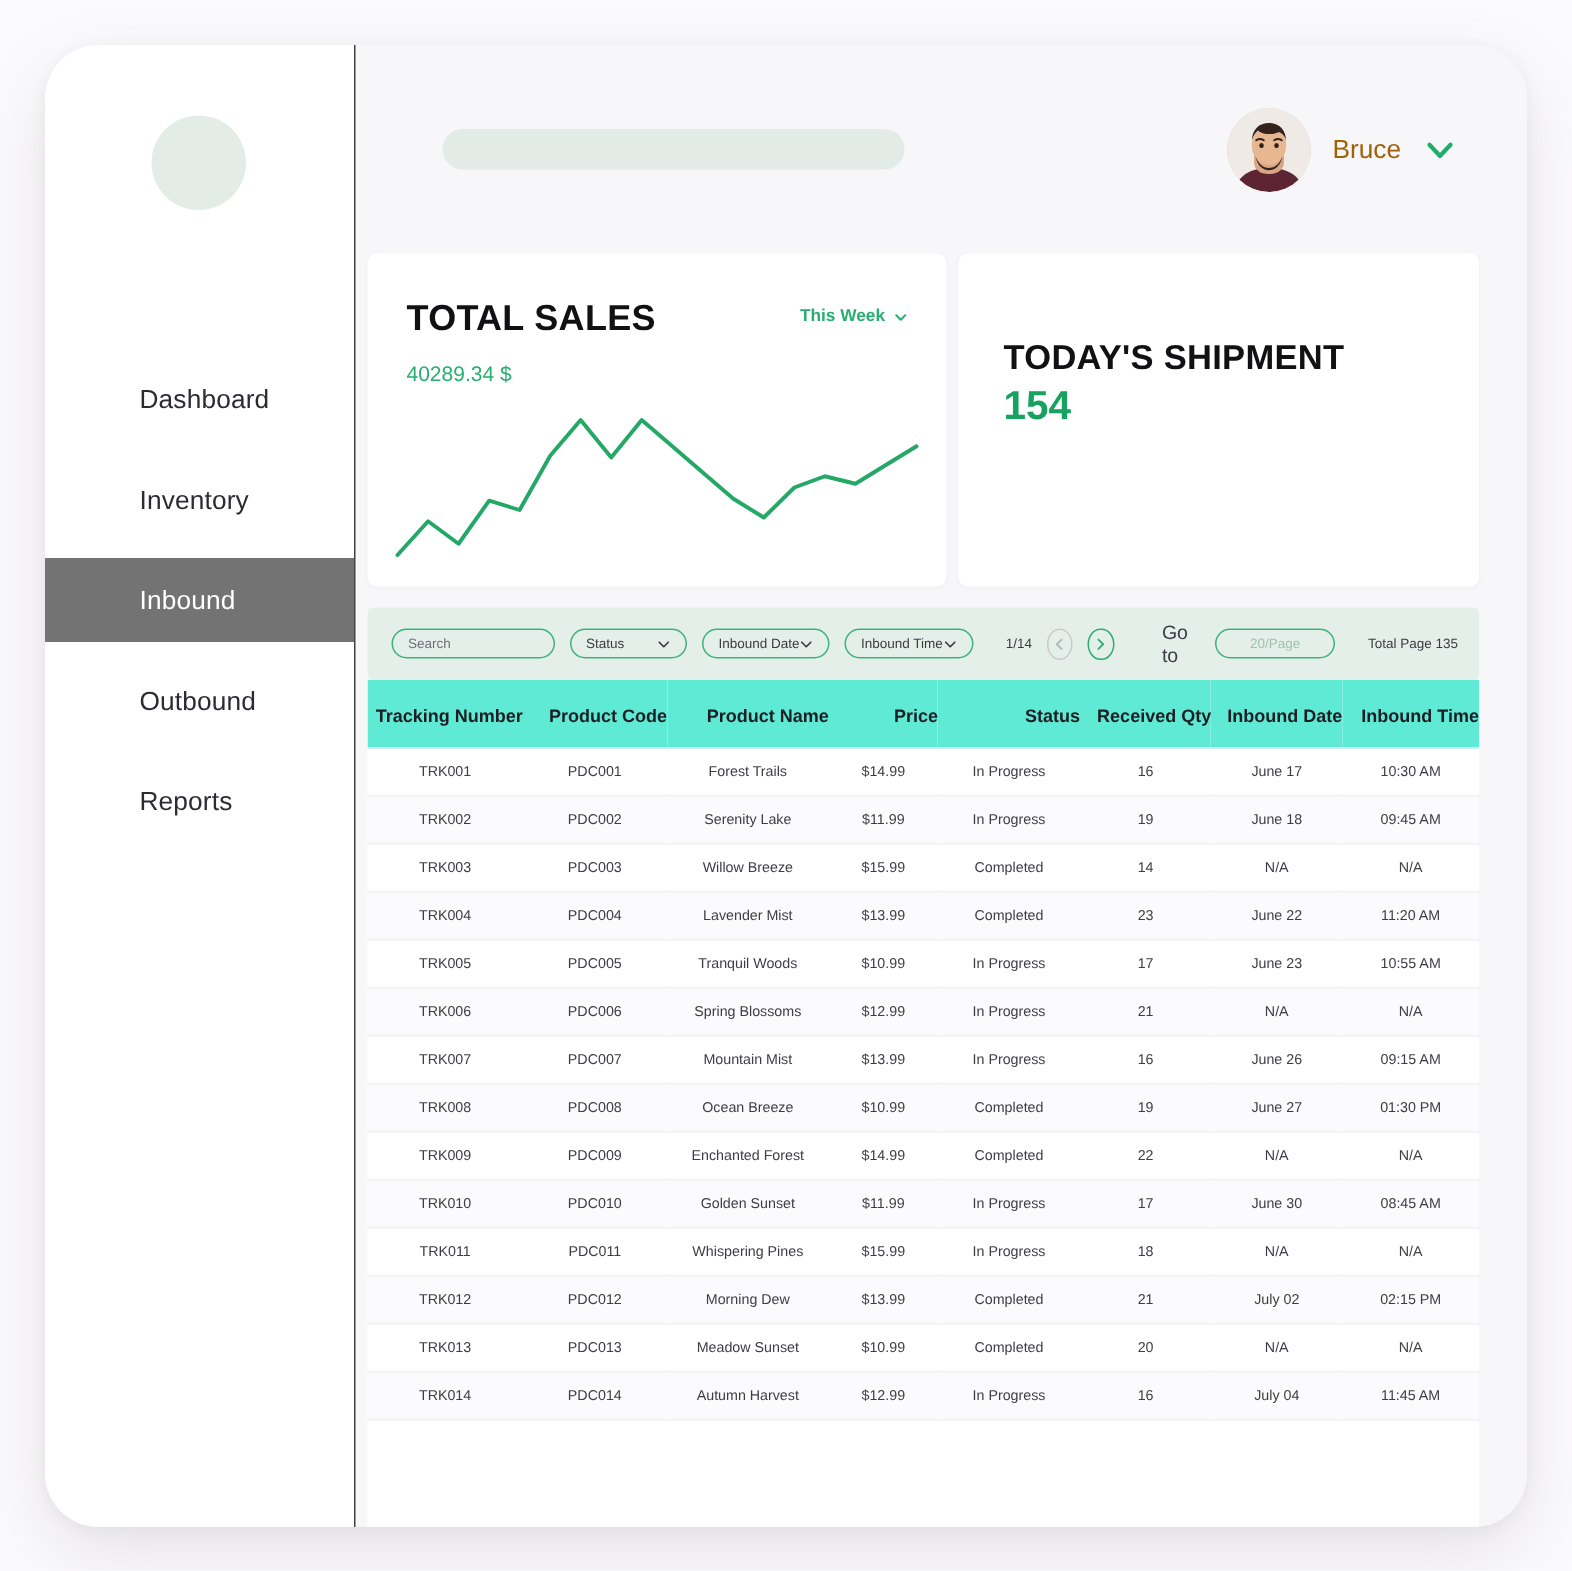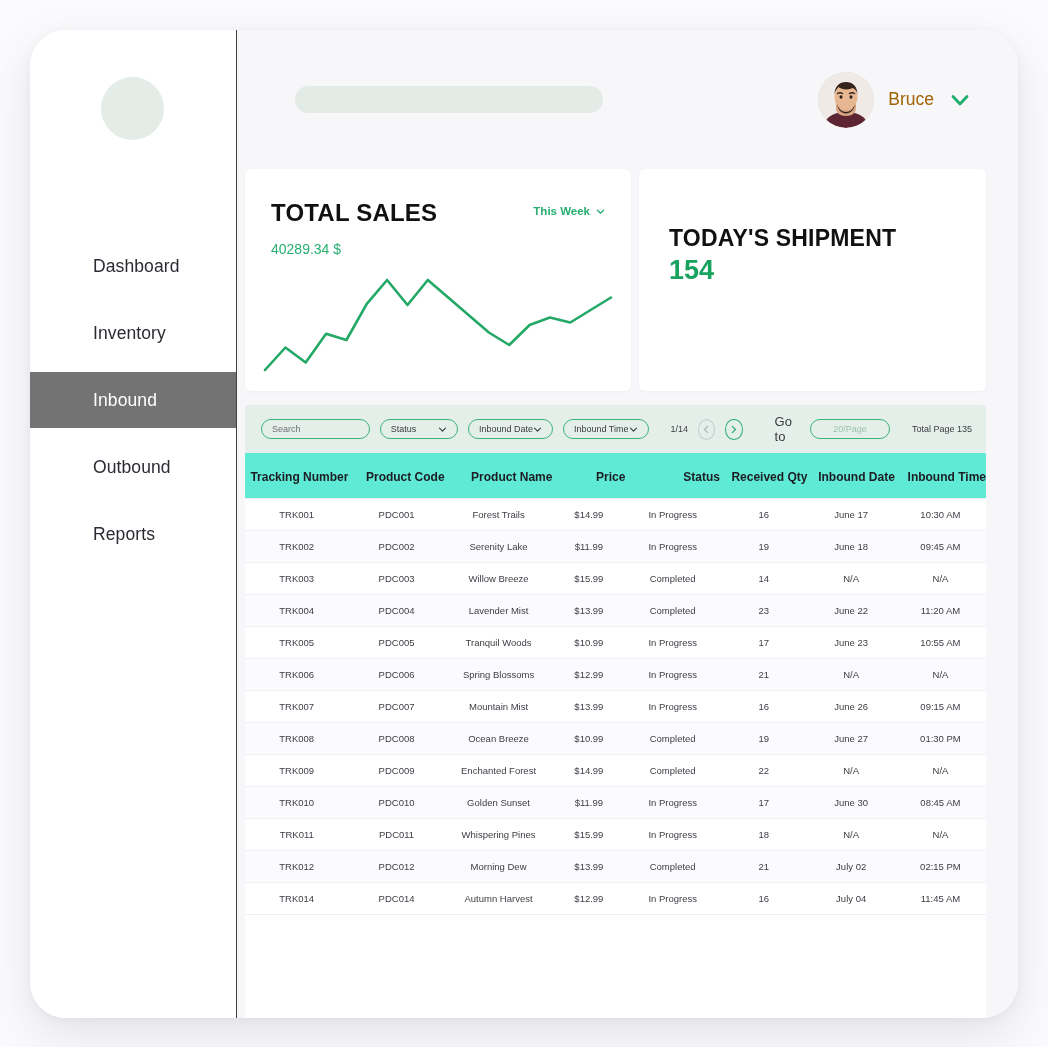--- a/index.html
+++ b/index.html
@@ -545,20 +545,30 @@
                 <td class="c-track">TRK012</td>
                 <td class="c-code">PDC012</td>
                 <td class="c-name">Morning Dew</td>
                 <td class="c-price">$13.99</td>
                 <td class="c-stat st-done">Completed</td>
                 <td class="c-qty">21</td>
                 <td class="c-date">July 02</td>
                 <td class="c-time">02:15 PM</td>
               </tr>
               <tr>
+                <td class="c-track">TRK013</td>
+                <td class="c-code">PDC013</td>
+                <td class="c-name">Meadow Sunset</td>
+                <td class="c-price">$10.99</td>
+                <td class="c-stat st-done">Completed</td>
+                <td class="c-qty">20</td>
+                <td class="c-date">N/A</td>
+                <td class="c-time">N/A</td>
+              </tr>
+              <tr>
                 <td class="c-track">TRK014</td>
                 <td class="c-code">PDC014</td>
                 <td class="c-name">Autumn Harvest</td>
                 <td class="c-price">$12.99</td>
                 <td class="c-stat st-prog">In Progress</td>
                 <td class="c-qty">16</td>
                 <td class="c-date">July 04</td>
                 <td class="c-time">11:45 AM</td>
               </tr>
             </tbody>

